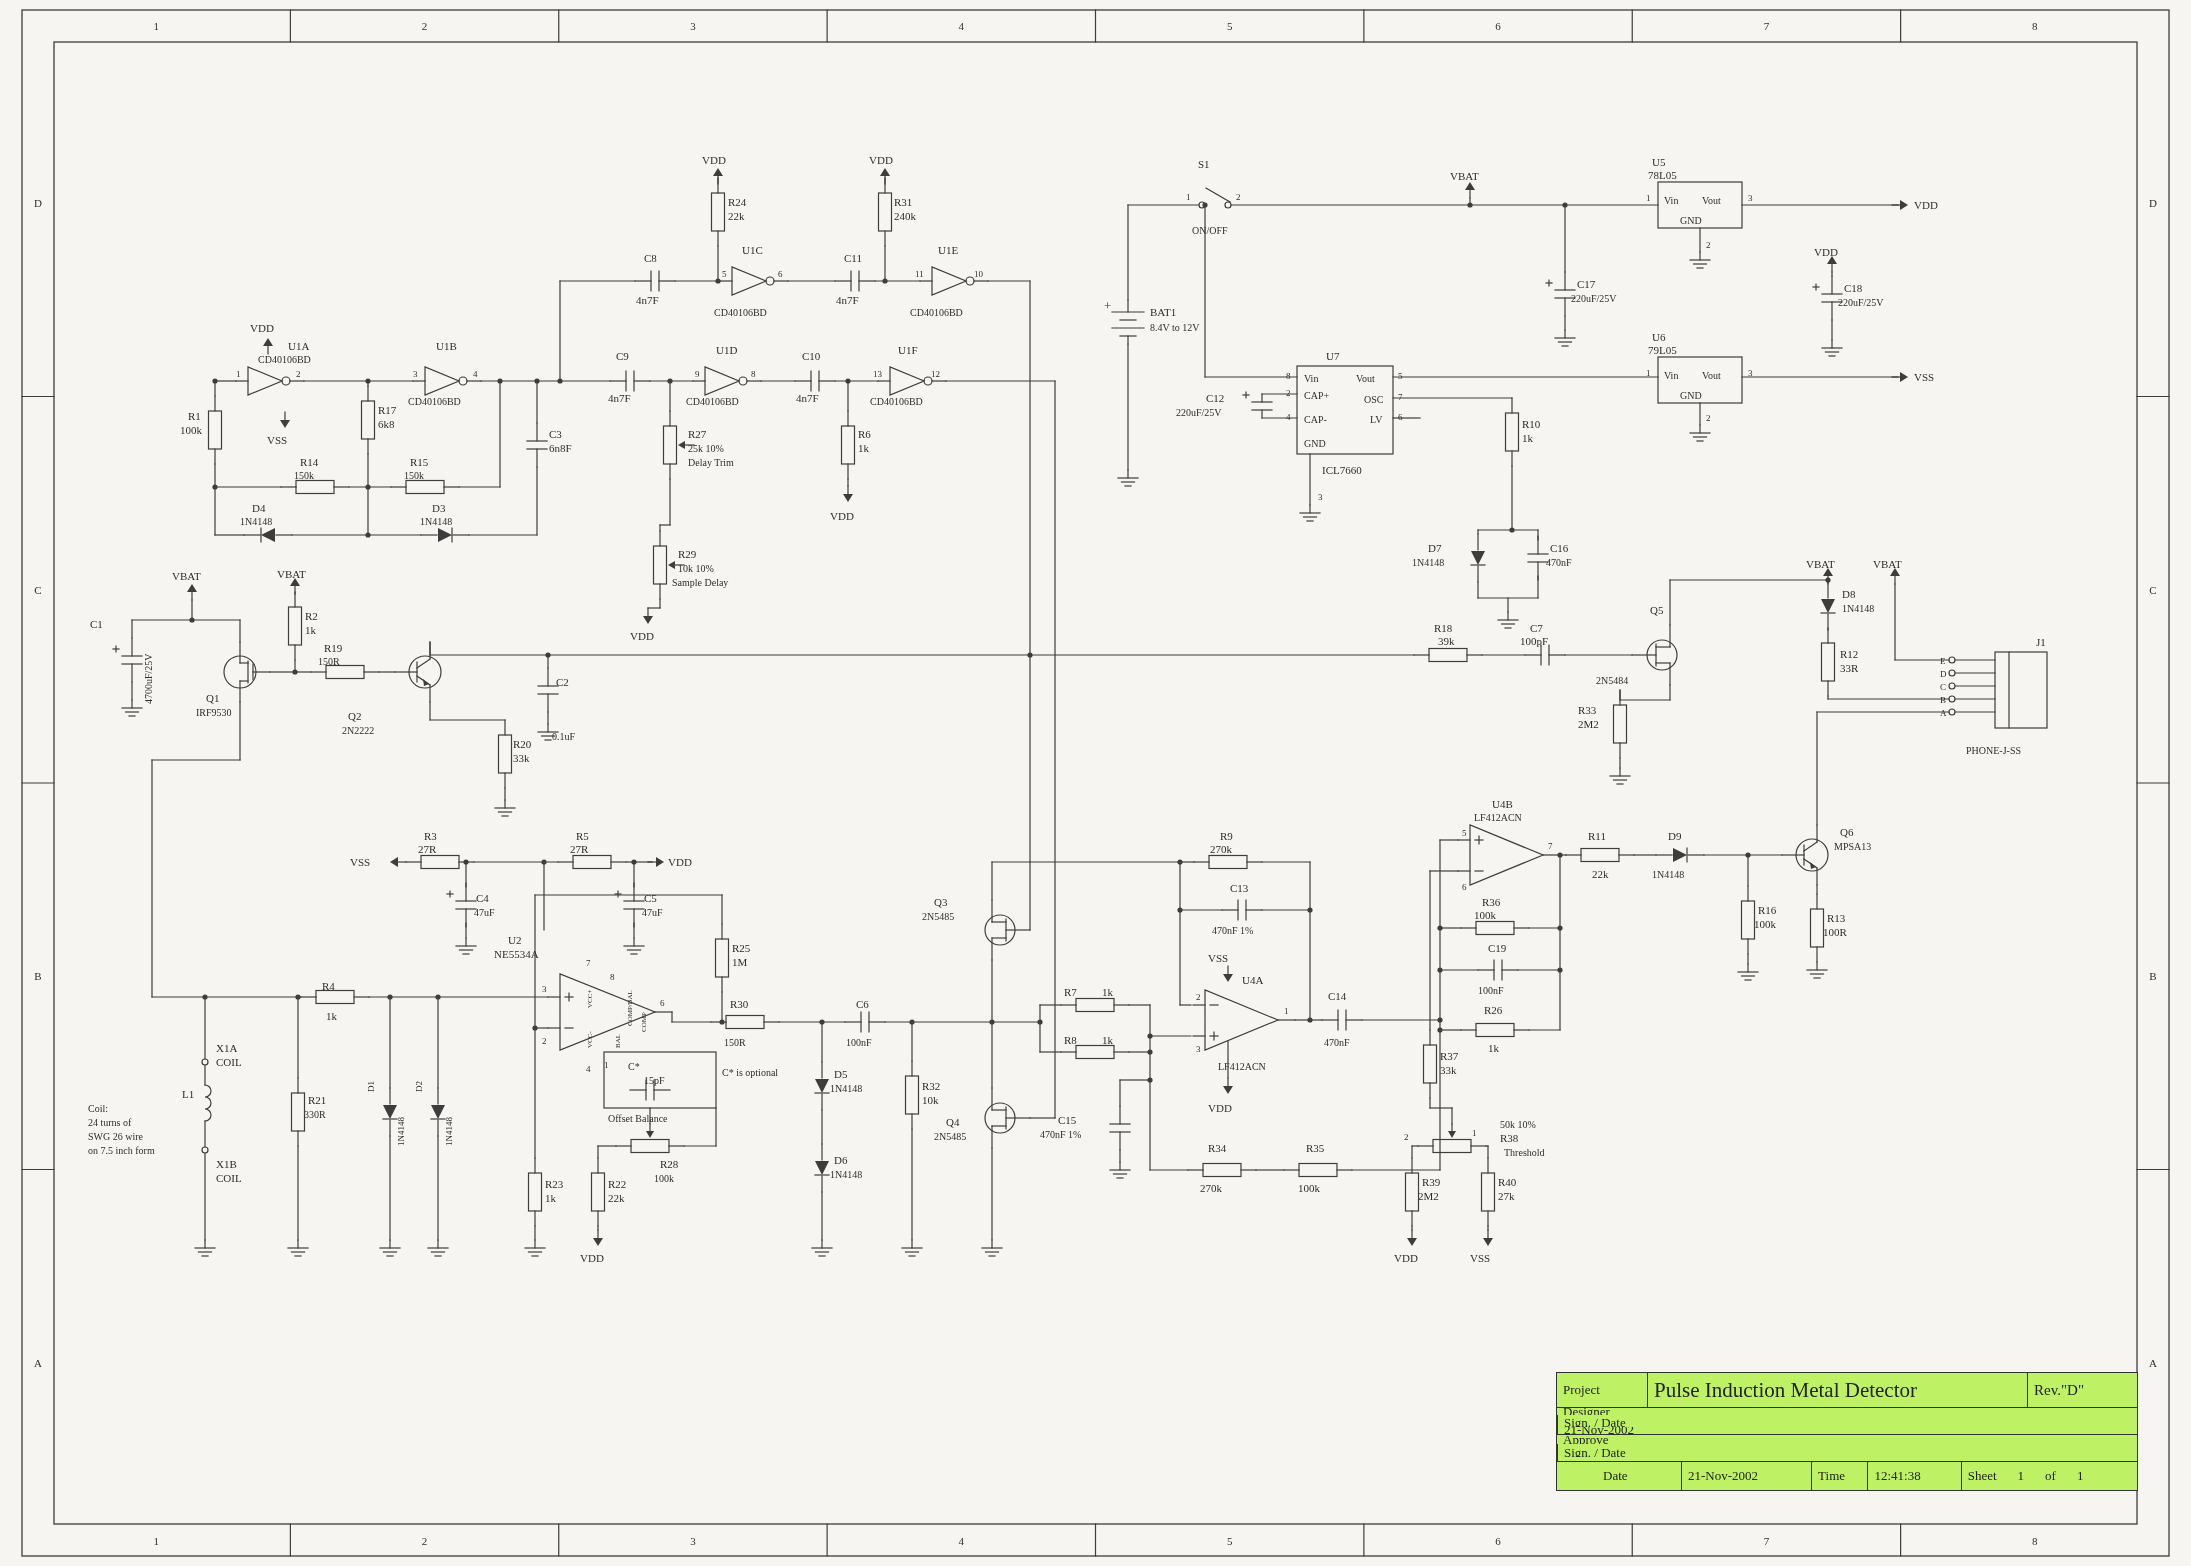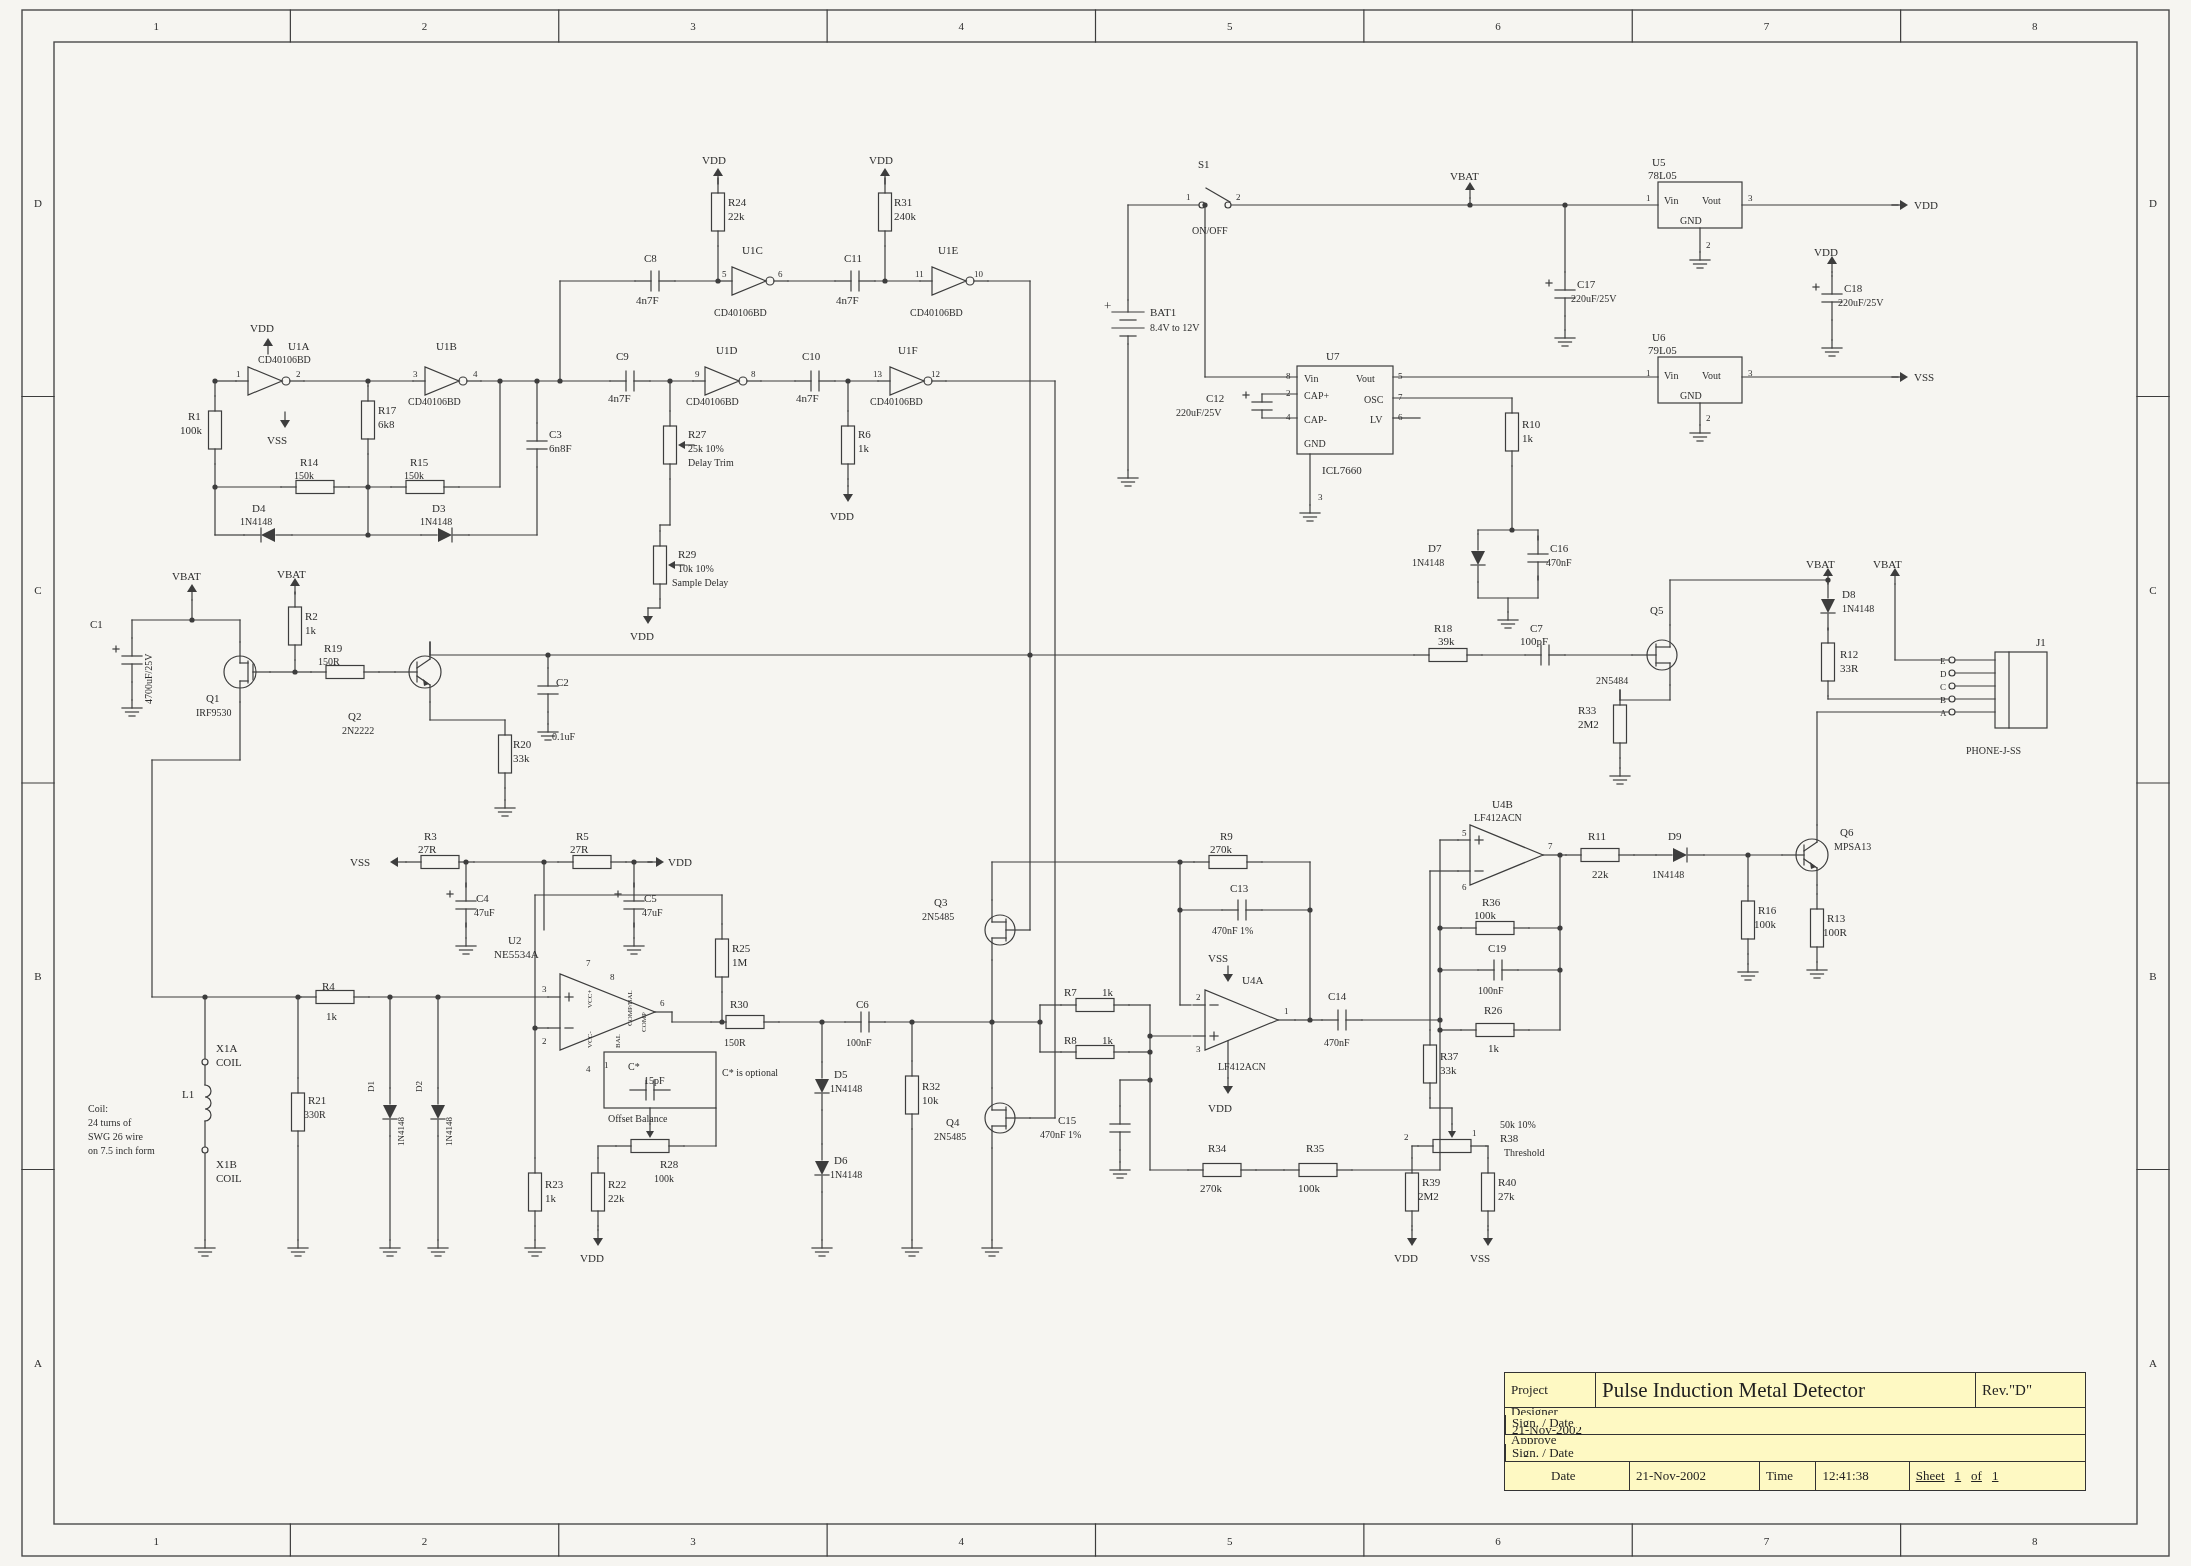--- a/index.html
+++ b/index.html
@@ -2,21 +2,21 @@
 <html><head>
 <meta charset="utf-8">
 <style>
   html,body{margin:0;padding:0;background:#c9c9c9;}
   #page{position:relative;width:2191px;height:1566px;background:#f6f5f1;font-family:"Liberation Serif",serif;overflow:hidden;}
   svg text{fill:#2e2e2e;font-family:"Liberation Serif",serif;}
   .w{stroke:#3d3d3d;stroke-width:1.2;fill:none;stroke-linecap:square;}
   .f{fill:#3d3d3d;stroke:none;}
   .oc{fill:#f6f5f1;stroke:#3d3d3d;stroke-width:1.2;}
   .frame{stroke:#4a4a4a;stroke-width:1.4;fill:none;}
-  #tb{position:absolute;left:1504px;top:1372px;width:580px;background:#fef9c3;border:1.6px solid #333;color:#222;}
+  #tb{position:absolute;left:1556px;top:1372px;width:580px;background:#bef264;border:1.6px solid #333;color:#222;}
   .tr{display:flex;border-top:1px solid #333;}
   .tr:first-child{border-top:none;}
   .tc{border-left:1px solid #333;padding:2px 6px;box-sizing:border-box;font-size:13px;display:flex;align-items:center;overflow:hidden;white-space:nowrap;}
   .tc:first-child{border-left:none;}
   .big{font-size:21px;}
   .med{font-size:16px;}
   .rev{font-size:15px;}
 </style>
 </head>
 <body>
@@ -1122,21 +1122,21 @@
       <div class="tc" style="width:90px;">Approve</div>
       <div class="tc" style="width:190px;"></div>
       <div class="tc" style="width:110px;">Sign. / Date</div>
       <div class="tc" style="width:190px;"></div>
     </div>
     <div class="tr" style="height:28px;">
       <div class="tc" style="width:90px;margin-left:40px;">Date</div>
       <div class="tc" style="width:140px;">21-Nov-2002</div>
       <div class="tc" style="width:60px;">Time</div>
       <div class="tc" style="width:100px;">12:41:38</div>
-      <div class="tc" style="width:190px;gap:10px;text-decoration:underline;">
+      <div class="tc" style="width:190px;gap:21px;">
         <span>Sheet</span>
         <span>1</span>
         <span>of</span>
         <span>1</span>
       </div>
     </div>
   </div>
 </div>
 
 </body></html>

